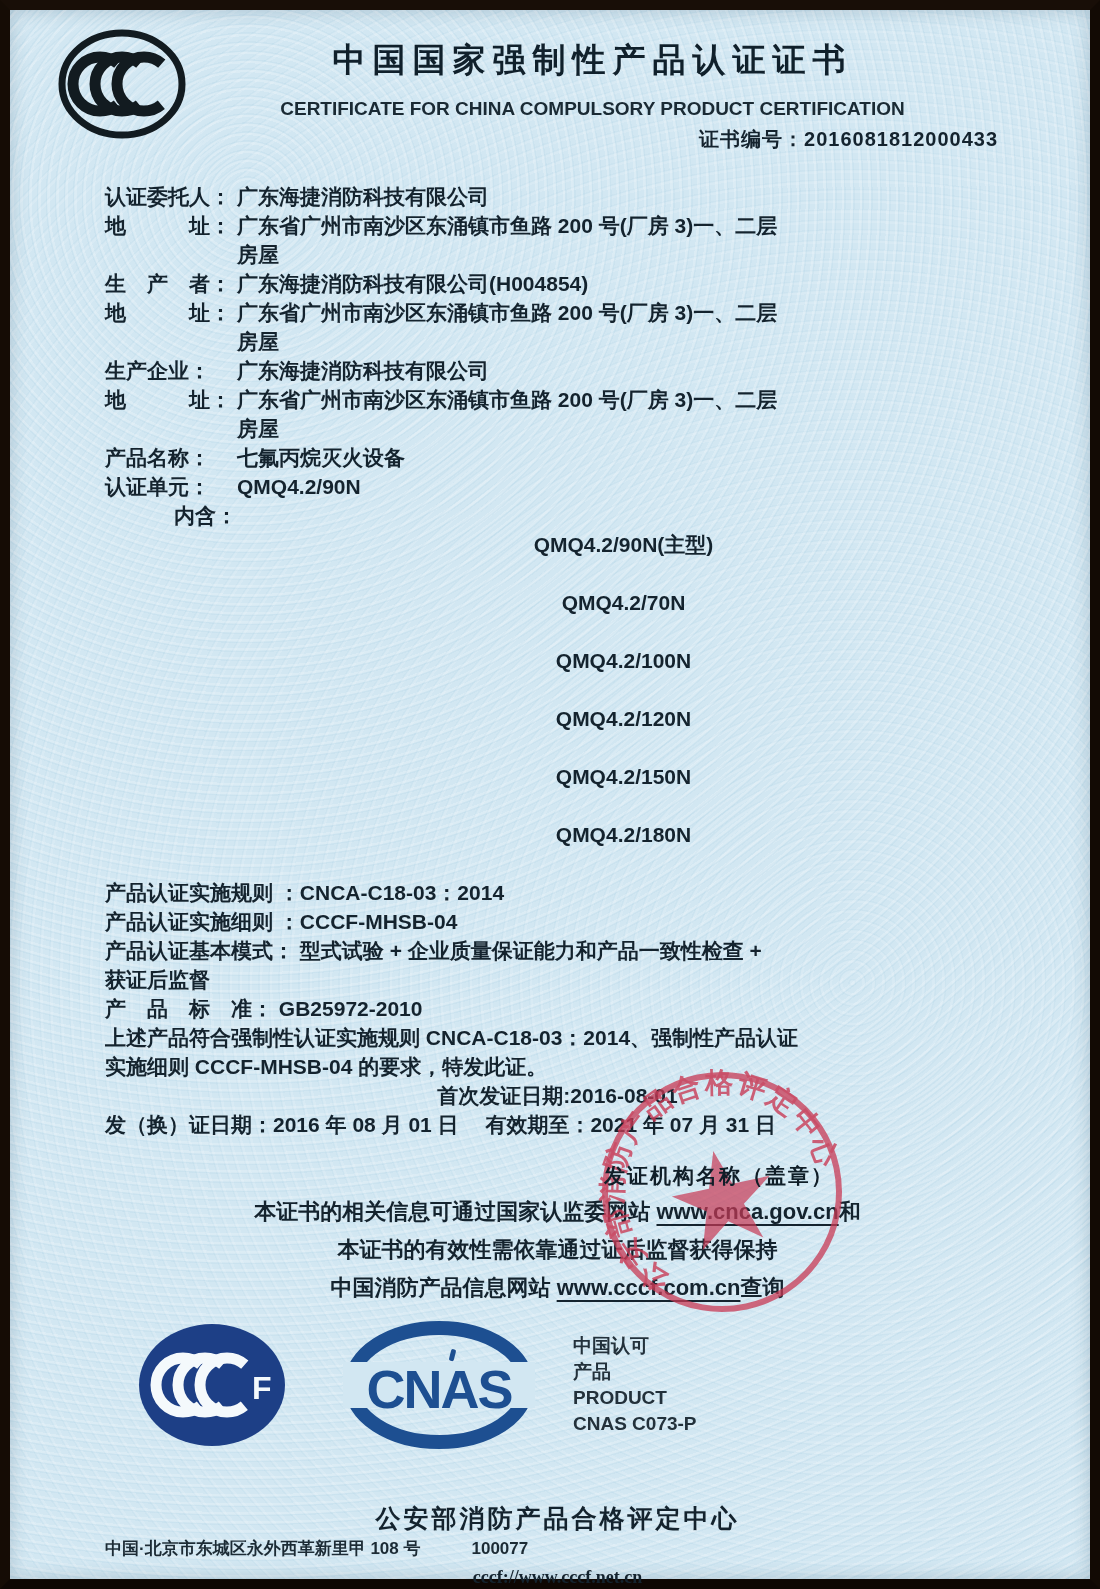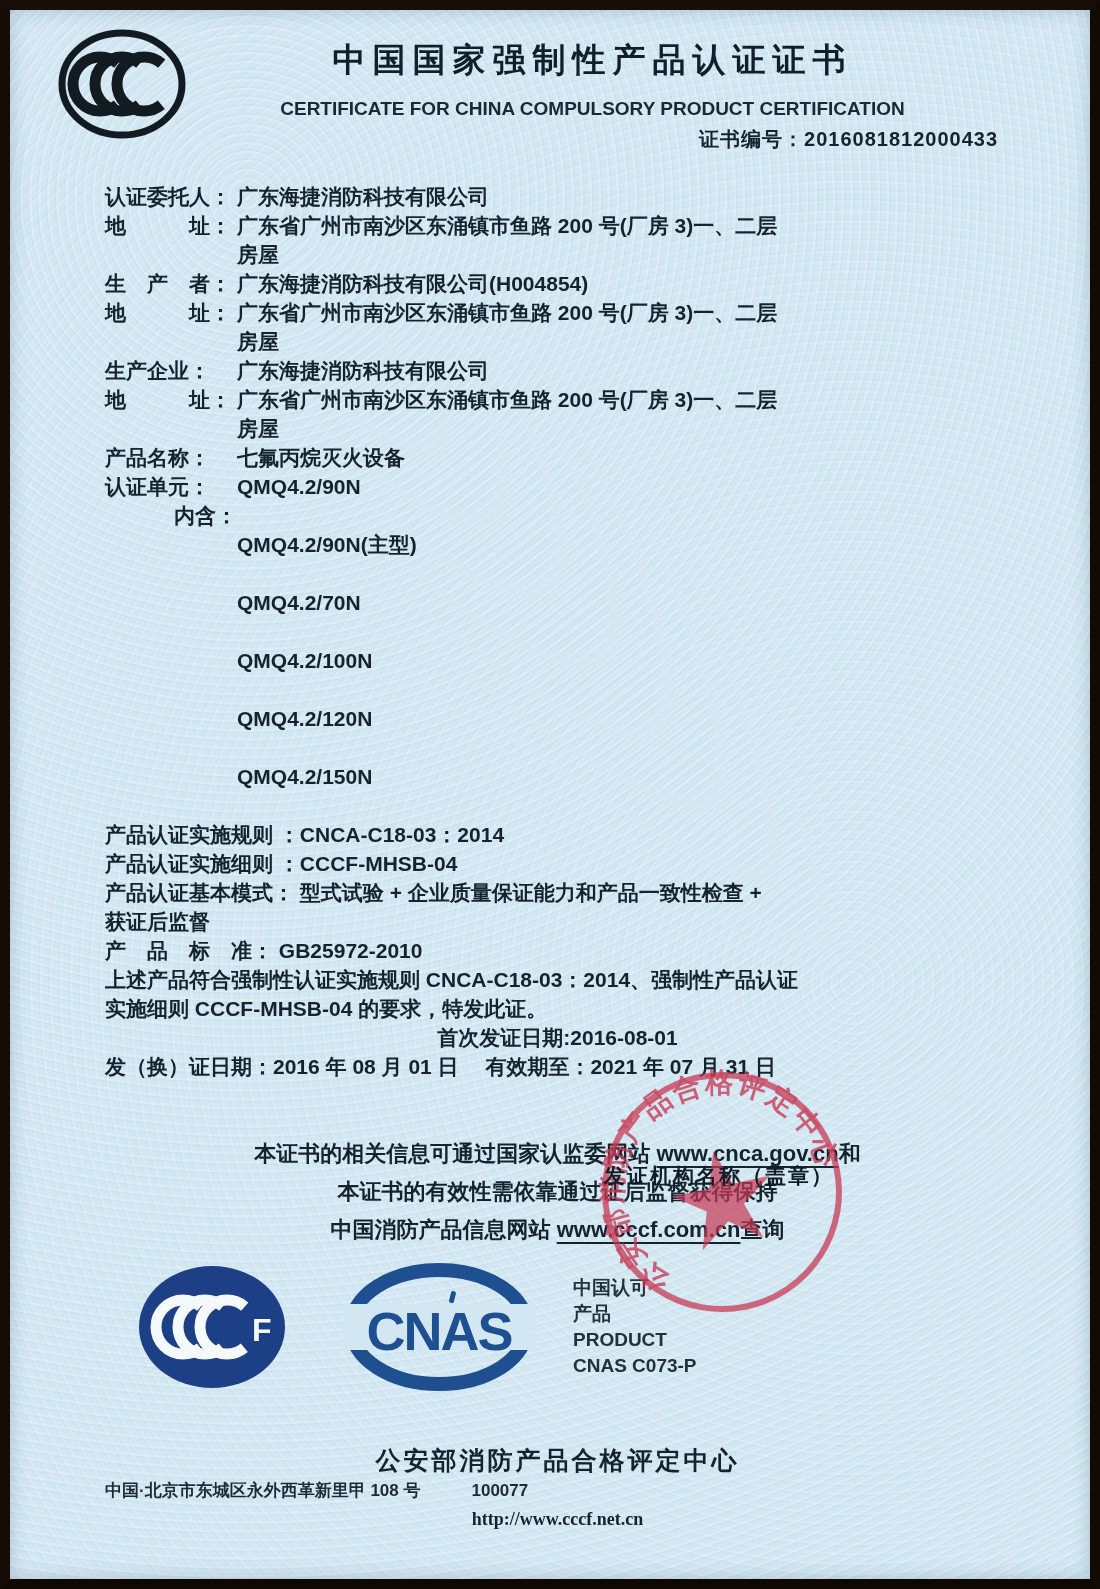--- a/index.html
+++ b/index.html
@@ -30,21 +30,21 @@
   .subtitle{font-size:19px;font-weight:700;letter-spacing:0px;padding-top:15px;color:#1a2a34;
             font-stretch:condensed;}
   .certno{position:absolute;right:12px;top:106px;font-size:20px;font-weight:700;letter-spacing:1px;}
   
   .rows{margin-top:24px;font-size:21px;font-weight:700;line-height:29px;}
   .row{display:flex;margin:0;}
   .lab{width:132px;flex:0 0 132px;}
   .lab.right{text-align:right;}
   .val{flex:1;white-space:pre-line;}
   .para{white-space:pre-line;margin:0;}
-  .models div{margin:0;}
+  .models div{margin:0;text-align:center;}
   .center-line{text-align:center;}
   
   .notices{margin-top:54px;text-align:center;font-size:22px;font-weight:700;line-height:38px;}
   .u{text-decoration:underline;text-underline-offset:5px;}
   
   .logoband{margin-top:10px;display:flex;align-items:center;height:135px;position:relative;}
   .cccf-logo{margin-left:28px;}
   .cnas-logo{margin-left:52px;}
   .accred{margin-left:38px;font-size:19px;font-weight:700;line-height:26px;color:#23313b;}
   
@@ -121,20 +121,21 @@
           <span class="val">QMQ4.2/90N</span>
         </div>
         <div class="row">
           <span class="lab right">内含：</span>
           <span class="val models">
             <div>QMQ4.2/90N(主型)</div>
             <div>QMQ4.2/70N</div>
             <div>QMQ4.2/100N</div>
             <div>QMQ4.2/120N</div>
             <div>QMQ4.2/150N</div>
+            <div>QMQ4.2/180N</div>
           </span>
         </div>
         <p class="para"><span>产品认证实施规则 ：</span><span>CNCA-C18-03：2014</span></p>
         <p class="para"><span>产品认证实施细则 ：</span><span>CCCF-MHSB-04</span></p>
         <p class="para"><span>产品认证基本模式：</span> <span>型式试验 + 企业质量保证能力和产品一致性检查 +
 获证后监督</span></p>
         <p class="para"><span>产　品　标　准：</span> <span>GB25972-2010</span></p>
         <p class="para">上述产品符合强制性认证实施规则 CNCA-C18-03：2014、强制性产品认证
 实施细则 CCCF-MHSB-04 的要求，特发此证。</p>
         <div class="center-line">首次发证日期:2016-08-01</div>
@@ -166,21 +167,21 @@
         <div class="accred">
           <div>中国认可</div>
           <div>产品</div>
           <div>PRODUCT</div>
           <div>CNAS C073-P</div>
         </div>
       </div>
 
       <div class="orgname">公安部消防产品合格评定中心</div>
       <div class="addr">中国·北京市东城区永外西革新里甲 108 号　　　100077</div>
-      <div class="site">http://www.cccf.net.cn</div>
+      <div class="site">cccf://www.cccf.net.cn</div>
 
       <div class="issuer">发证机构名称（盖章）</div>
       <svg class="stamp" viewBox="0 0 260 260">
         <defs>
           <path id="stampPath" d="M130,30 a100,100 0 1 1 -0.01,0 a100,100 0 1 1 -0.01,0" fill="none"></path>
         </defs>
         <circle cx="130" cy="130" r="117" fill="none" stroke="#c83a55" stroke-width="6" opacity="0.85"></circle>
         <polygon opacity="0.8" fill="#c83a55" points="130,88 142,124 180,124 149,146 161,183 130,160 99,183 111,146 80,124 118,124"></polygon>
         <text font-size="28" font-weight="bold" letter-spacing="2.5" fill="#c83a55" opacity="0.9" font-family="Liberation Sans, sans-serif">
           <textPath href="#stampPath" startOffset="388">公安部消防产品合格评定中心</textPath>

